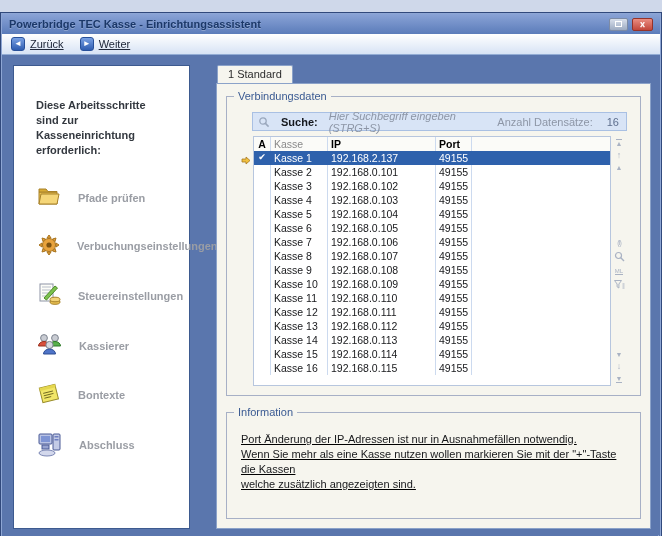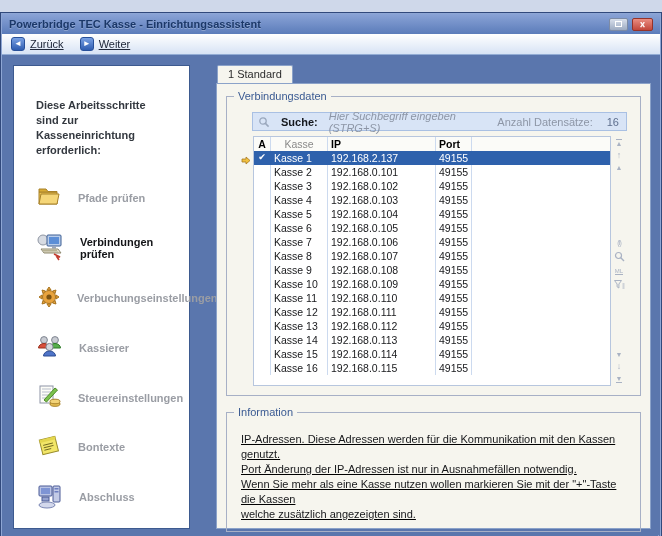--- a/index.html
+++ b/index.html
@@ -95,21 +95,21 @@
     flex:1; background:#ffffff; border:1px solid #b7c6de;
     display:grid; grid-template-columns:16px 57px 108px 36px 1fr;
     grid-auto-rows:14px; align-content:start;
     font-size:10.5px; height:250px;
   }
   .grid .hc {
     height:16px; line-height:15px; border-bottom:1px solid #c3d1e7;
     padding:0 3px; color:#000; font-weight:bold; white-space:nowrap; overflow:hidden;
     background:#fbfbf8; cursor:pointer;
   }
-  .grid .hc.dim { color:#8a8a8a; font-weight:normal;text-align:center; }
+  .grid .hc.dim { color:#8a8a8a; font-weight:normal; }
   .grid .hc.ctr { text-align:center; }
   .grid .vline { border-left:1px solid #ccdaef; }
   .grid .cell {
     line-height:14px; padding:0 3px; color:#17181b;
     white-space:nowrap; overflow:hidden; cursor:pointer;
   }
   .grid .cell.num { text-align:right; }
   .grid .chk { text-align:center; color:#20324f; font-size:9px; line-height:13px; }
   .grid .row.sel .cell { background:#2e61ac; color:#ffffff; border-left-color:#2e61ac; }
   .row { display:contents; }
@@ -173,70 +173,58 @@
           <div>erforderlich:</div>
         </div>
       <div class="steps" id="steps-list">
           <div class="s-item">
             <span><svg width="27" height="25" viewBox="0 0 27 25">
                 <path d="M3 8 L3 20 L21 20 L21 8 Z" fill="#e9c050" stroke="#a8822a"></path>
                 <path d="M3 8 L3 5 L10 5 L12 7.5 L21 7.5 L21 8 Z" fill="#d9ab35" stroke="#a8822a"></path>
                 <path d="M5 10 L23 10 L21 20 L3 20 Z" fill="#f5d678" stroke="#a8822a"></path>
               </svg></span>
             <span class="lbl">Pfade prüfen</span>
-          </div>
-          <div class="s-item active">
-            <span><svg width="29" height="29" viewBox="0 0 29 29">
-                <circle cx="7" cy="8" r="5" fill="#d7dbe2" stroke="#8f96a3"></circle>
-                <rect x="11" y="3" width="14" height="11" rx="1" fill="#b9cdea" stroke="#3c5e94"></rect>
-                <rect x="13" y="5" width="10" height="7" fill="#5c8ed6"></rect>
-                <rect x="16" y="14" width="4" height="2.5" fill="#9aa6bb"></rect>
-                <path d="M5 17 L22 17 L25 21 L8 21 Z" fill="#e4e0cf" stroke="#8f8a70"></path>
-                <path d="M7 18.5 h14 M8 20 h14" stroke="#a9a483" stroke-width="0.8"></path>
-                <path d="M18 22 L24 25 L21 25 L23 28" fill="none" stroke="#c23b2e" stroke-width="1.6"></path>
-              </svg></span>
-            <span class="lbl">Verbindungen prüfen</span>
           </div>
           <div class="s-item">
             <span><svg width="26" height="26" viewBox="0 0 26 26">
                 <g fill="#e8a33d" stroke="#a8741f">
                   <path d="M13 3 l2 3 h-4 Z"></path>
                   <path d="M13 23 l-2 -3 h4 Z"></path>
                   <path d="M3 13 l3 -2 v4 Z"></path>
                   <path d="M23 13 l-3 2 v-4 Z"></path>
                   <path d="M6 6 l3.5 1 l-2.5 2.5 Z"></path>
                   <path d="M20 20 l-3.5 -1 l2.5 -2.5 Z"></path>
                   <path d="M20 6 l-1 3.5 l-2.5 -2.5 Z"></path>
                   <path d="M6 20 l1 -3.5 l2.5 2.5 Z"></path>
                   <circle cx="13" cy="13" r="6.5"></circle>
                 </g>
                 <circle cx="13" cy="13" r="2.6" fill="#7c5312"></circle>
               </svg></span>
             <span class="lbl">Verbuchungseinstellungen</span>
           </div>
           <div class="s-item">
+            <span><svg width="27" height="27" viewBox="0 0 27 27">
+                <rect x="4" y="3" width="13" height="17" fill="#fdfdf8" stroke="#8d94a5"></rect>
+                <path d="M6 6 h9 M6 9 h9 M6 12 h9 M6 15 h6" stroke="#b7bdc9" stroke-width="1"></path>
+                <path d="M8 17 L19 5 L21.5 7 L10.5 19 Z" fill="#7cc24e" stroke="#4e8c28"></path>
+                <ellipse cx="19" cy="21" rx="5" ry="2.3" fill="#e8c052" stroke="#a8822a"></ellipse>
+                <ellipse cx="19" cy="18.5" rx="5" ry="2.3" fill="#f2d378" stroke="#a8822a"></ellipse>
+              </svg></span>
+            <span class="lbl">Steuereinstellungen</span>
+          </div>
+          <div class="s-item">
             <span><svg width="28" height="27" viewBox="0 0 28 27">
                 <circle cx="8" cy="7" r="3.4" fill="#c9ccd3" stroke="#7e8490"></circle>
                 <path d="M2.5 15 a5.5 4.5 0 0 1 11 0 Z" fill="#d94f3c" stroke="#98321f"></path>
                 <circle cx="19" cy="7" r="3.4" fill="#c9ccd3" stroke="#7e8490"></circle>
                 <path d="M13.5 15 a5.5 4.5 0 0 1 11 0 Z" fill="#58b04c" stroke="#2f7a28"></path>
                 <circle cx="13.5" cy="14" r="3.6" fill="#d4d7dd" stroke="#7e8490"></circle>
                 <path d="M7.5 23 a6 5 0 0 1 12 0 Z" fill="#4f74c8" stroke="#2d4d92"></path>
               </svg></span>
             <span class="lbl">Kassierer</span>
-          </div>
-          <div class="s-item">
-            <span><svg width="27" height="27" viewBox="0 0 27 27">
-                <rect x="4" y="3" width="13" height="17" fill="#fdfdf8" stroke="#8d94a5"></rect>
-                <path d="M6 6 h9 M6 9 h9 M6 12 h9 M6 15 h6" stroke="#b7bdc9" stroke-width="1"></path>
-                <path d="M8 17 L19 5 L21.5 7 L10.5 19 Z" fill="#7cc24e" stroke="#4e8c28"></path>
-                <ellipse cx="19" cy="21" rx="5" ry="2.3" fill="#e8c052" stroke="#a8822a"></ellipse>
-                <ellipse cx="19" cy="18.5" rx="5" ry="2.3" fill="#f2d378" stroke="#a8822a"></ellipse>
-              </svg></span>
-            <span class="lbl">Steuereinstellungen</span>
           </div>
           <div class="s-item">
             <span><svg width="27" height="26" viewBox="0 0 27 26">
                 <g transform="rotate(-14 13 13)">
                   <rect x="5" y="5" width="16" height="15" fill="#f2e668" stroke="#9a8e2c"></rect>
                   <rect x="5" y="5" width="16" height="3" fill="#e4d64e"></rect>
                   <path d="M7.5 11 h10 M7.5 13.5 h10 M7.5 16 h7" stroke="#6e6620" stroke-width="0.9"></path>
                 </g>
               </svg></span>
             <span class="lbl">Bontexte</span>
@@ -352,21 +340,20 @@
                     <span class="bar-b">▼</span>
                   </span>
                 </div>
             </div>
           </div>
         </div>
 
         <div class="groupbox gb-info">
           <span class="gb-legend">Information</span>
           <div class="infotext" id="info-lines">
-              <div>IP-Adressen. Diese Adressen werden für die Kommunikation mit den Kassen genutzt.</div>
               <div>Port Änderung der IP-Adressen ist nur in Ausnahmefällen notwendig.</div>
               <div>Wenn Sie mehr als eine Kasse nutzen wollen markieren Sie mit der "+"-Taste die Kassen</div>
               <div>welche zusätzlich angezeigten sind.</div>
             </div>
         </div>
 
       </div>
     </div>
 
   </div>

